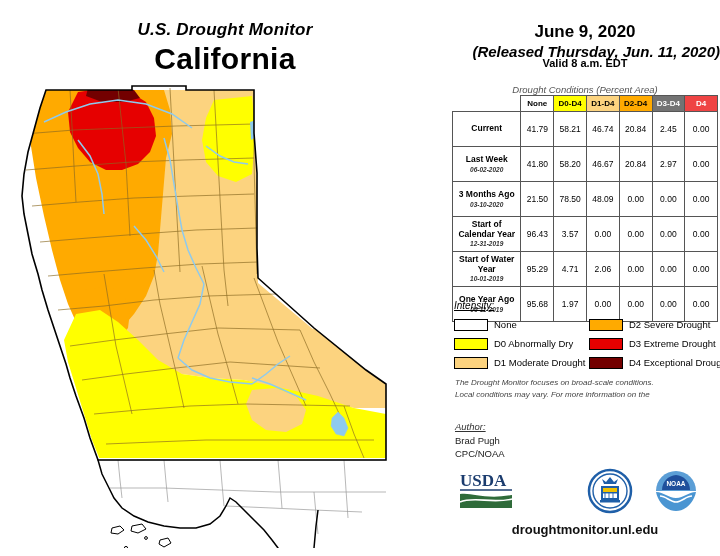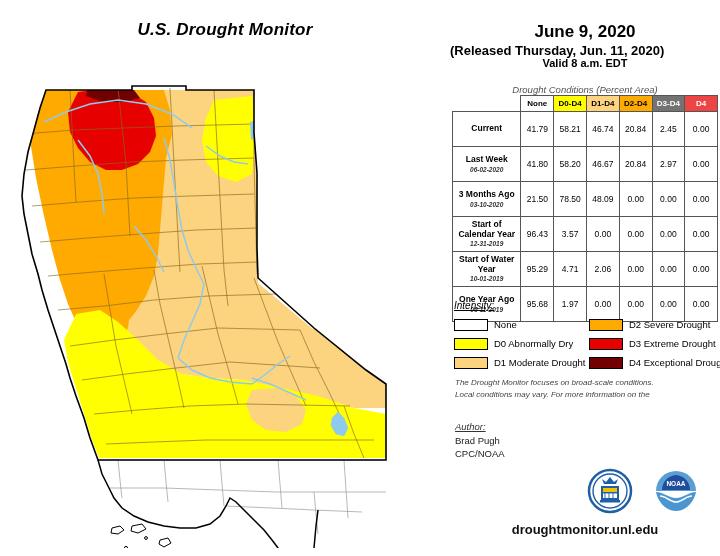--- a/index.html
+++ b/index.html
@@ -27,22 +27,22 @@
   .map-wrap svg{display:block;width:430px;height:470px;}
 
   
   .right-pane{position:absolute;left:450px;top:0;width:270px;height:398px;}
 
   .date-title{
     position:absolute;left:0;top:22px;width:270px;text-align:center;
     font-size:17px;font-weight:bold;
   }
   .date-released{
-    position:absolute;left:0;top:43px;width:270px;text-align:left;
-    font-size:13px;font-weight:bold;
+    position:absolute;left:0;top:43px;width:270px;text-align:right;
+    font-size:15px;font-weight:bold;font-style:italic;
   }
   .date-valid{
     position:absolute;left:0;top:57px;width:270px;text-align:center;
     font-size:11px;font-weight:bold;
   }
   .cond-caption{
     position:absolute;left:0;top:84px;width:270px;text-align:center;
     font-size:9.5px;font-style:italic;color:#555;
   }
 
@@ -119,20 +119,21 @@
   }
 </style>
 </head>
 <body>
 
 <div class="page">
 
   <div class="left-pane">
 
     <div class="title-main">U.S. Drought Monitor</div>
+    <div class="title-state">California</div>
 
     <div class="map-wrap">
       <svg viewBox="0 0 430 470" xmlns="http://www.w3.org/2000/svg">
         <defs>
 
           <clipPath id="caClip">
             <path d="M32,12 L118,12 L118,8 L172,8 L172,12 L240,12 L240,55
                      L243,95 L243,140 L243,170 L244,200
                      L300,250 L352,292 L372,306 L372,320
                      L372,348 L372,380 L300,380 L244,380 L200,380
@@ -406,20 +407,28 @@
       <div>The Drought Monitor focuses on broad-scale conditions.</div>
       <div>Local conditions may vary. For more information on the</div>
     </div>
 
     <div class="author-hd">Author:</div>
     <div class="author-n">Brad Pugh</div>
     <div class="author-o">CPC/NOAA</div>
 
     <div class="logos">
 
+      <div class="logo usda">
+        <svg width="56" height="44" viewBox="0 0 56 44">
+          <text x="2" y="18" font-family="Liberation Serif, serif" font-size="17" font-weight="bold" fill="#1b3c6e">USDA</text>
+          <line x1="2" y1="22" x2="54" y2="22" stroke="#1b3c6e" stroke-width="1.6"></line>
+          <path d="M2,26 C14,24 26,32 54,27 L54,40 L2,40 Z" fill="#2f6b3a"></path>
+          <path d="M2,34 C16,28 34,36 54,31" fill="none" stroke="#ffffff" stroke-width="1.6"></path>
+        </svg>
+      </div>
 
 
       <div class="logo usda2">
         <svg width="48" height="46" viewBox="0 0 48 46">
           <circle cx="24" cy="23" r="21" fill="#ffffff" stroke="#1f5fa8" stroke-width="2.5"></circle>
           <circle cx="24" cy="23" r="17" fill="#ffffff" stroke="#1f5fa8" stroke-width="1.4"></circle>
           <path d="M24,9 L28,14 L32,11 L30,16 L18,16 L16,11 L20,14 Z" fill="#1f5fa8"></path>
           <rect x="15" y="18" width="18" height="14" fill="#1f5fa8"></rect>
           <rect x="17" y="20" width="14" height="4" fill="#f2c200"></rect>
           <rect x="17" y="25" width="14" height="5" fill="#ffffff"></rect>

